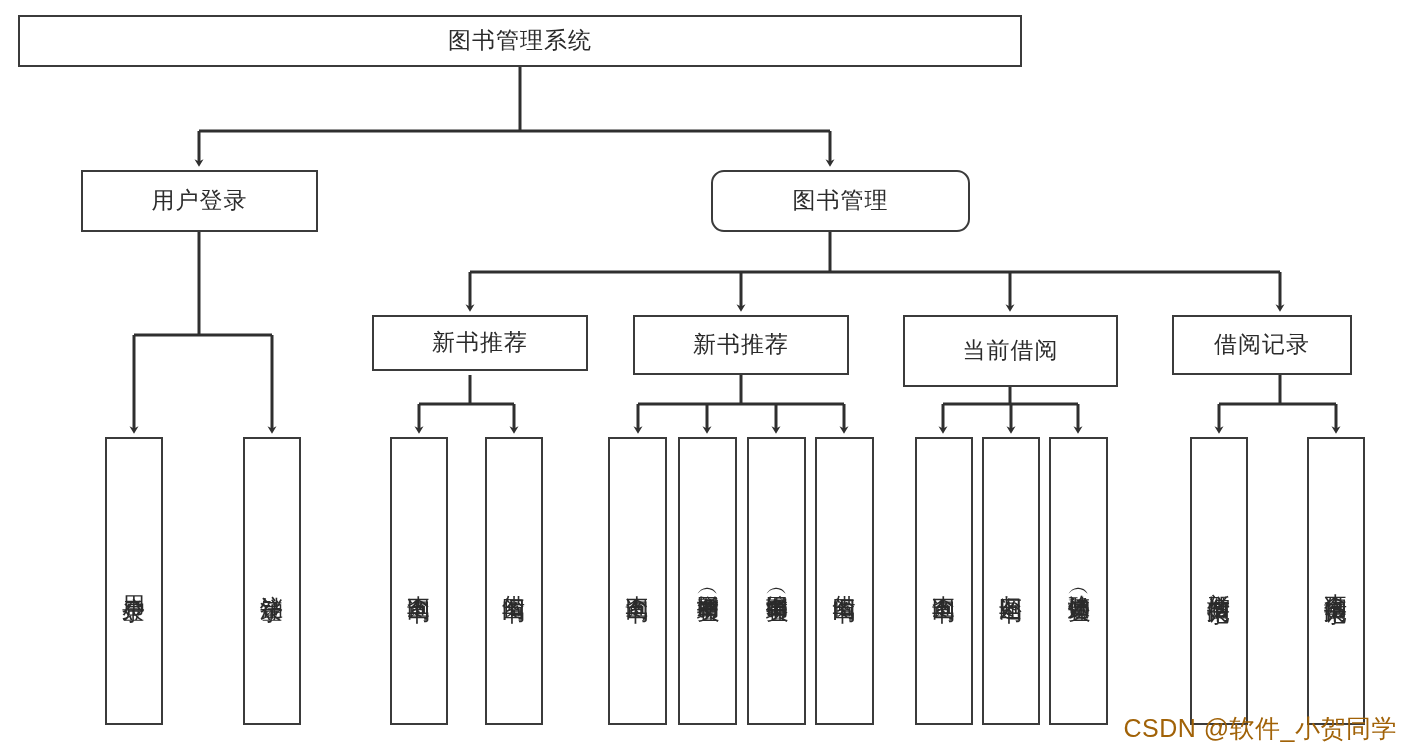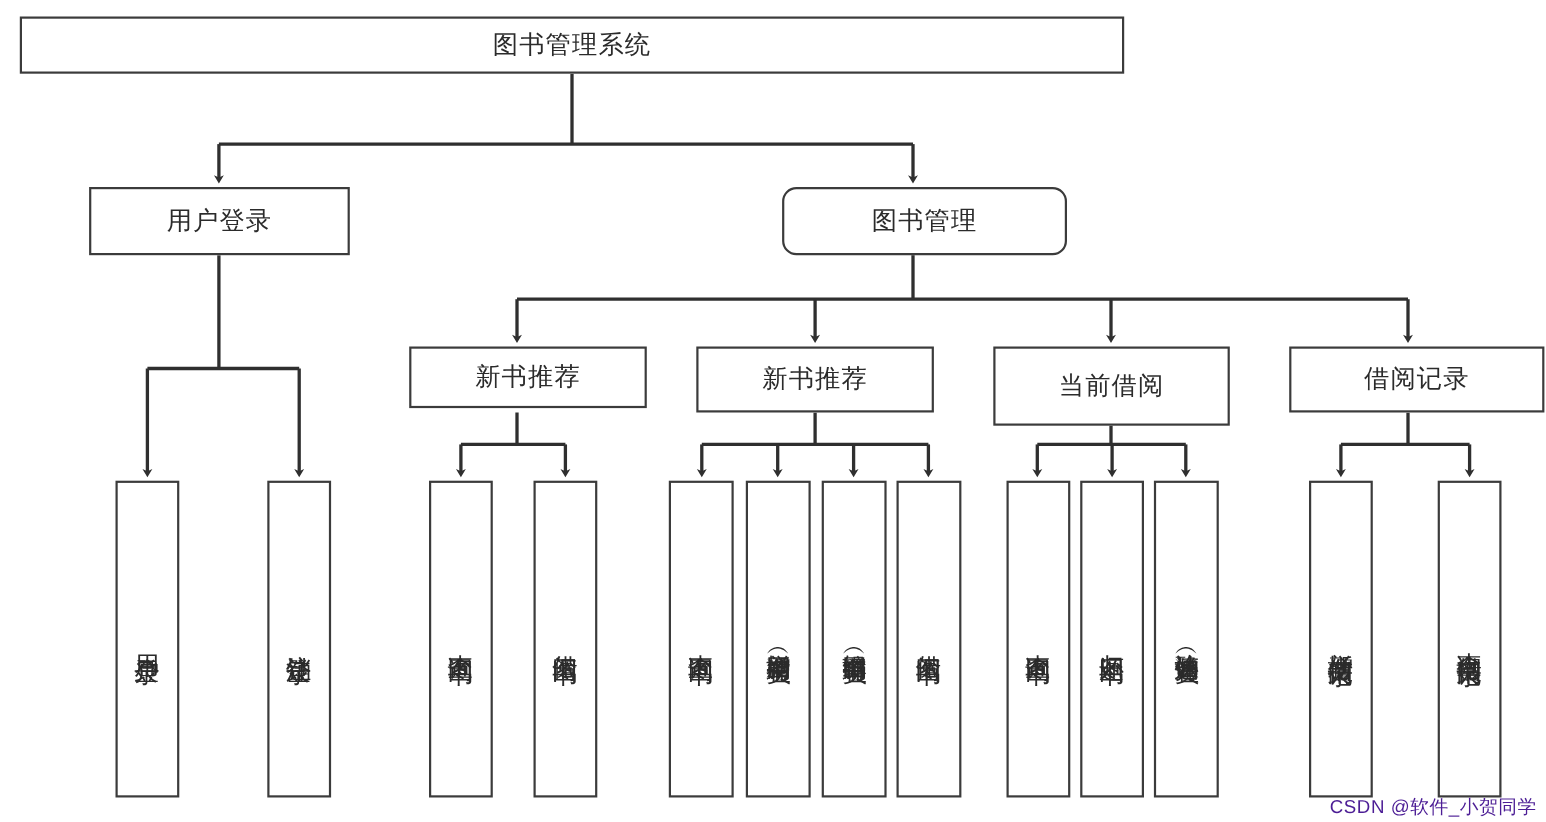--- a/index.html
+++ b/index.html
@@ -50,22 +50,22 @@
     white-space: nowrap;
   }
   .node-v.tall {
     font-size: 22px;
     letter-spacing: 1px;
   }
   .watermark {
     position: absolute;
     right: 8px;
     bottom: 2px;
-    font-size: 17px;
-    color: #4c1d95;
+    font-size: 25px;
+    color: #a16207;
     z-index: 5;
     white-space: nowrap;
     letter-spacing: 0.5px;
   }
 </style>
 </head>
 <body>
 
 <div id="canvas">
 
@@ -132,21 +132,21 @@
 
   <div class="node node-h" style="left:372px; top:315px; width:216px; height:56px;">
     <span>新书推荐</span>
   </div>
   <div class="node node-h" style="left:633px; top:315px; width:216px; height:60px;">
     <span>新书推荐</span>
   </div>
   <div class="node node-h" style="left:903px; top:315px; width:215px; height:72px;">
     <span>当前借阅</span>
   </div>
-  <div class="node node-h" style="left:1172px; top:315px; width:232px; height:60px;">
+  <div class="node node-h" style="left:1172px; top:315px; width:180px; height:60px;">
     <span>借阅记录</span>
   </div>
 
   <div class="node node-v" style="left:105px; top:437px; width:58px; height:288px;">
     <span>用户登录</span>
   </div>
   <div class="node node-v" style="left:243px; top:437px; width:58px; height:288px;">
     <span>注销登录</span>
   </div>
 

